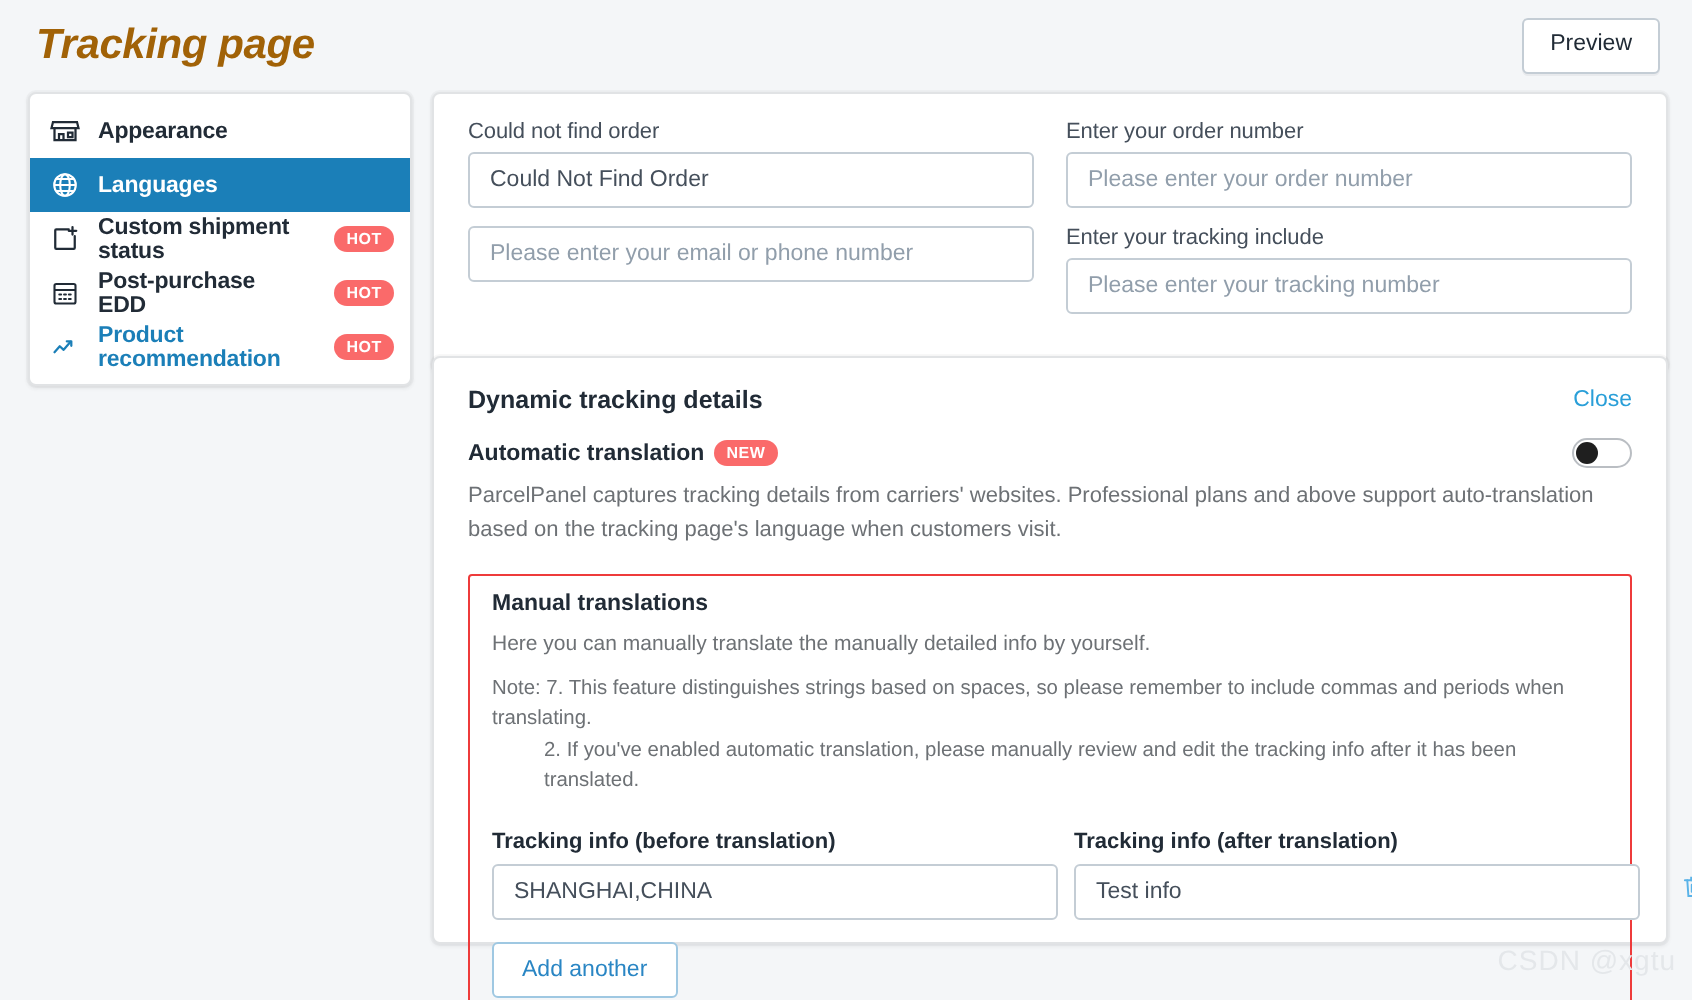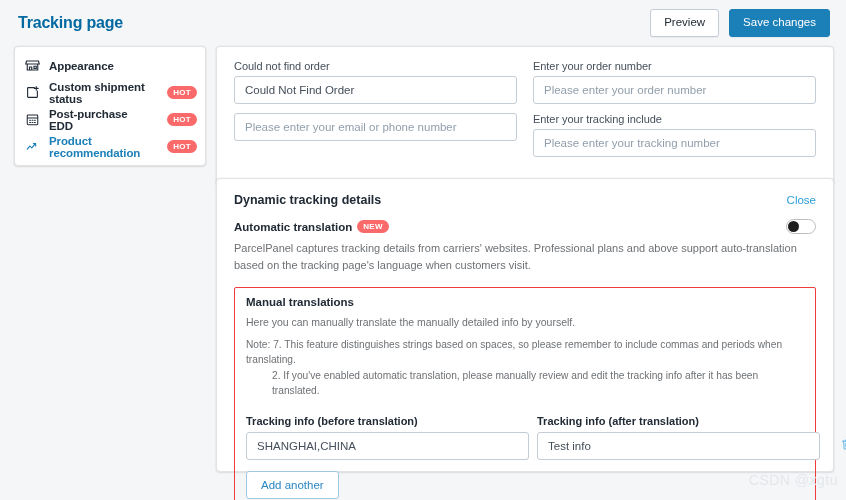--- a/index.html
+++ b/index.html
@@ -11,22 +11,23 @@
   }
   .page { position: relative; width: 846px; height: 500px; }
 
   
   .header {
     position: absolute; left: 0; top: 0; width: 846px; height: 46px;
     display: flex; align-items: center; justify-content: space-between;
     padding: 0 16px 0 18px;
   }
   .page-title {
-    font-size: 16px; font-weight: bold; color: #0369a1;
+    font-size: 21px; font-weight: bold; color: #a16207;
     letter-spacing: -0.2px;
+    font-style: italic;
   }
   .header-actions { display: flex; align-items: center; gap: 10px; }
   .btn {
     font-family: "Liberation Sans", sans-serif;
     font-size: 11.5px; border-radius: 3px; cursor: pointer;
     padding: 6px 13px; line-height: 1.2; white-space: nowrap;
   }
   .btn-secondary {
     background: #ffffff; color: #212b36;
     border: 1px solid #c4cdd5;
@@ -188,38 +189,47 @@
 </style>
 </head>
 <body>
 
 <div class="page">
 
   <div class="header">
     <div class="page-title">Tracking page</div>
     <div class="header-actions">
       <button class="btn btn-secondary">Preview</button>
-      <button class="btn btn-primary">Save changes</button>
     </div>
   </div>
 
   <div class="sidebar">
 
     <div class="nav-item">
       <span class="nav-icon">
         <svg width="15" height="15" viewBox="0 0 20 20" fill="none" stroke="#212b36" stroke-width="1.5">
           <path d="M3 8v8h14V8"></path>
             <path d="M2 4h16l1 4H1z"></path>
             <path d="M6 16v-4h3v4"></path>
             <path d="M12 11h3v3h-3z"></path>
         </svg>
       </span>
       <span class="nav-label">Appearance</span>
     </div>
 
+    <div class="nav-item active">
+      <span class="nav-icon">
+        <svg width="15" height="15" viewBox="0 0 20 20" fill="none" stroke="#ffffff" stroke-width="1.4">
+          <circle cx="10" cy="10" r="7.2"></circle>
+            <ellipse cx="10" cy="10" rx="3.2" ry="7.2"></ellipse>
+          <path d="M3 10h14M4.3 6h11.4M4.3 14h11.4"></path>
+        </svg>
+      </span>
+      <span class="nav-label">Languages</span>
+    </div>
 
     <div class="nav-item">
       <span class="nav-icon">
         <svg width="15" height="15" viewBox="0 0 20 20" fill="none" stroke="#212b36" stroke-width="1.5" stroke-linecap="round">
           <path d="M12.5 3.5H4.2A.7.7 0 003.5 4.2v11.6a.7.7 0 00.7.7h11.6a.7.7 0 00.7-.7V8"></path>
           <path d="M15 2v5M12.5 4.5h5"></path>
         </svg>
       </span>
       <span class="nav-label">Custom shipment status</span>
       <span class="badge">HOT</span>

